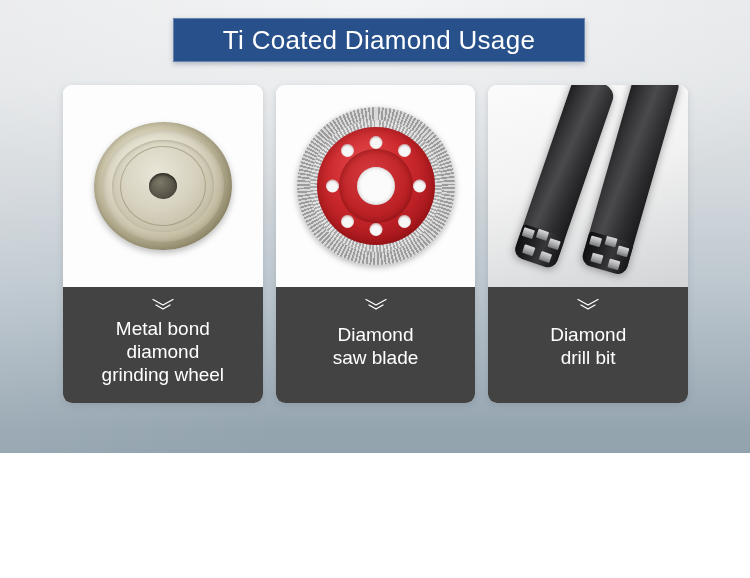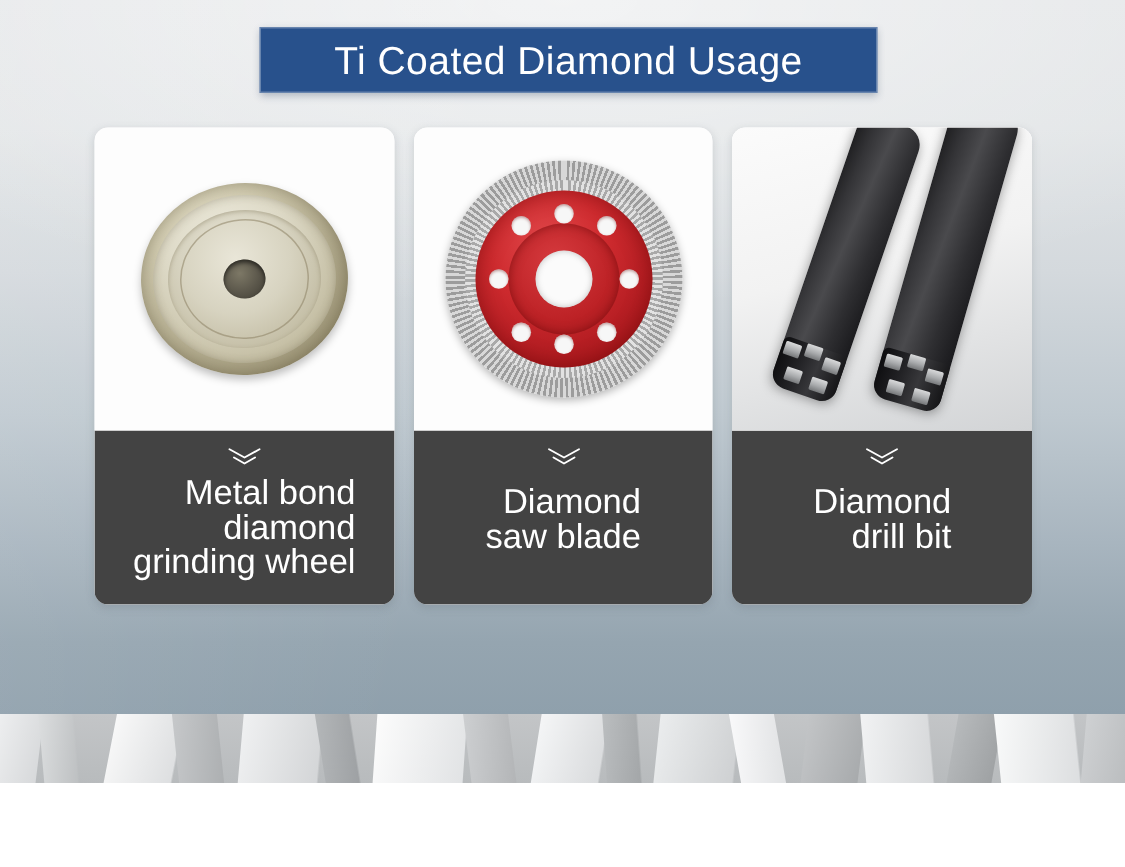--- a/index.html
+++ b/index.html
@@ -3,21 +3,21 @@
 <meta charset="utf-8">
 <style>
   html, body {
     margin: 0;
     padding: 0;
     background: #ffffff;
   }
   .page {
     position: relative;
     width: 750px;
-    height: 522px;
+    height: 453px;
     overflow: hidden;
     font-family: "Liberation Sans", sans-serif;
     background: #5eead4;
   }
 
   
   .bg-top {
     position: absolute;
     left: 0; top: 0;
     width: 750px; height: 476px;
@@ -119,23 +119,23 @@
     box-sizing: border-box;
   }
   .chev {
     width: 26px;
     height: 13px;
     margin-bottom: 6px;
     flex: none;
   }
   .card-label {
     color: #ffffff;
-    font-size: 23px;
+    font-size: 19px;
     line-height: 23px;
-    text-align: right;
+    text-align: center;
     font-weight: 400;
     padding: 0 6px;
     white-space: pre-line;
   }
   .card-label.two-line { margin-top: 6px; }
 
   
   .wheel-wrap {
     position: absolute;
     left: 50%; top: 50%;

